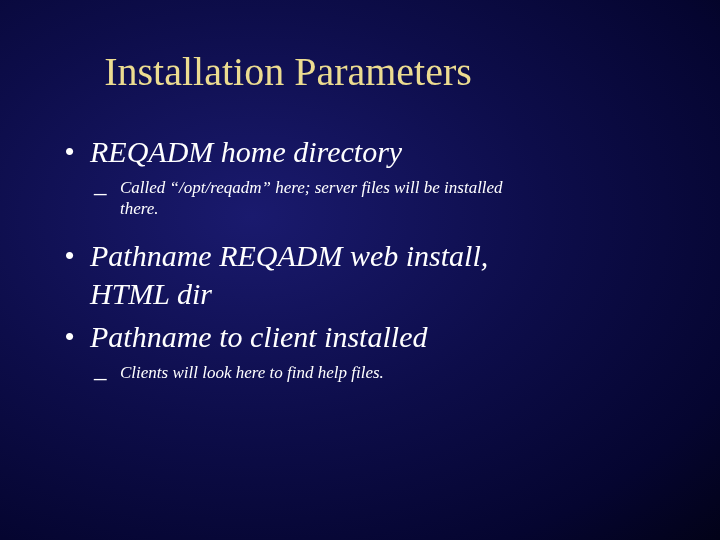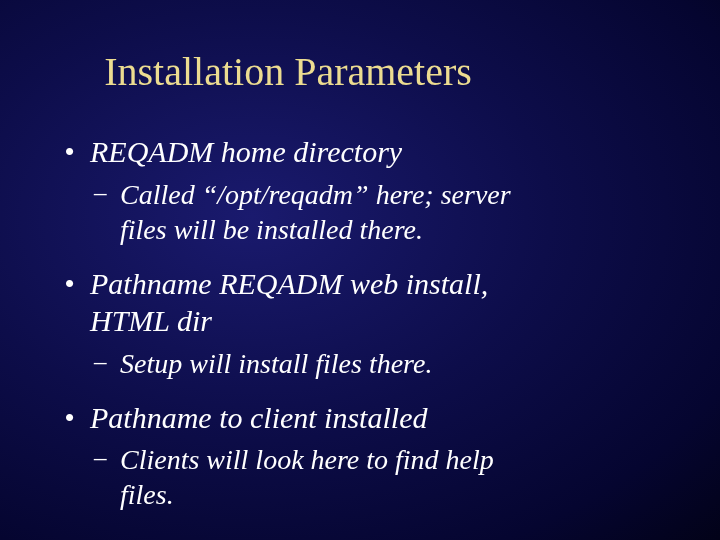--- a/index.html
+++ b/index.html
@@ -49,21 +49,21 @@
     font-size: 30px;
   }
   ul.level2 {
     list-style: none;
     padding: 0;
     margin: 6px 0 18px 0;
   }
   ul.level2 > li {
     position: relative;
     padding-left: 30px;
-    font-size: 28px;
+    font-size: 17px;
     line-height: 1.25;
     margin-bottom: 6px;
   }
   ul.level2 > li::before {
     content: "–";
     position: absolute;
     left: 4px;
     top: 0;
     font-size: 25px;
   }
@@ -77,25 +77,20 @@
     <li>
       <span>REQADM home directory</span>
       <ul class="level2">
         <li>
           <span>Called “/opt/reqadm” here; server files will be installed there.</span>
         </li>
       </ul>
     </li>
     <li>
       <span>Pathname REQADM web install, HTML dir</span>
-      <ul class="level2">
-        <li>
-          <span>Setup will install files there.</span>
-        </li>
-      </ul>
     </li>
     <li>
       <span>Pathname to client installed</span>
       <ul class="level2">
         <li>
           <span>Clients will look here to find help files.</span>
         </li>
       </ul>
     </li>
   </ul>

